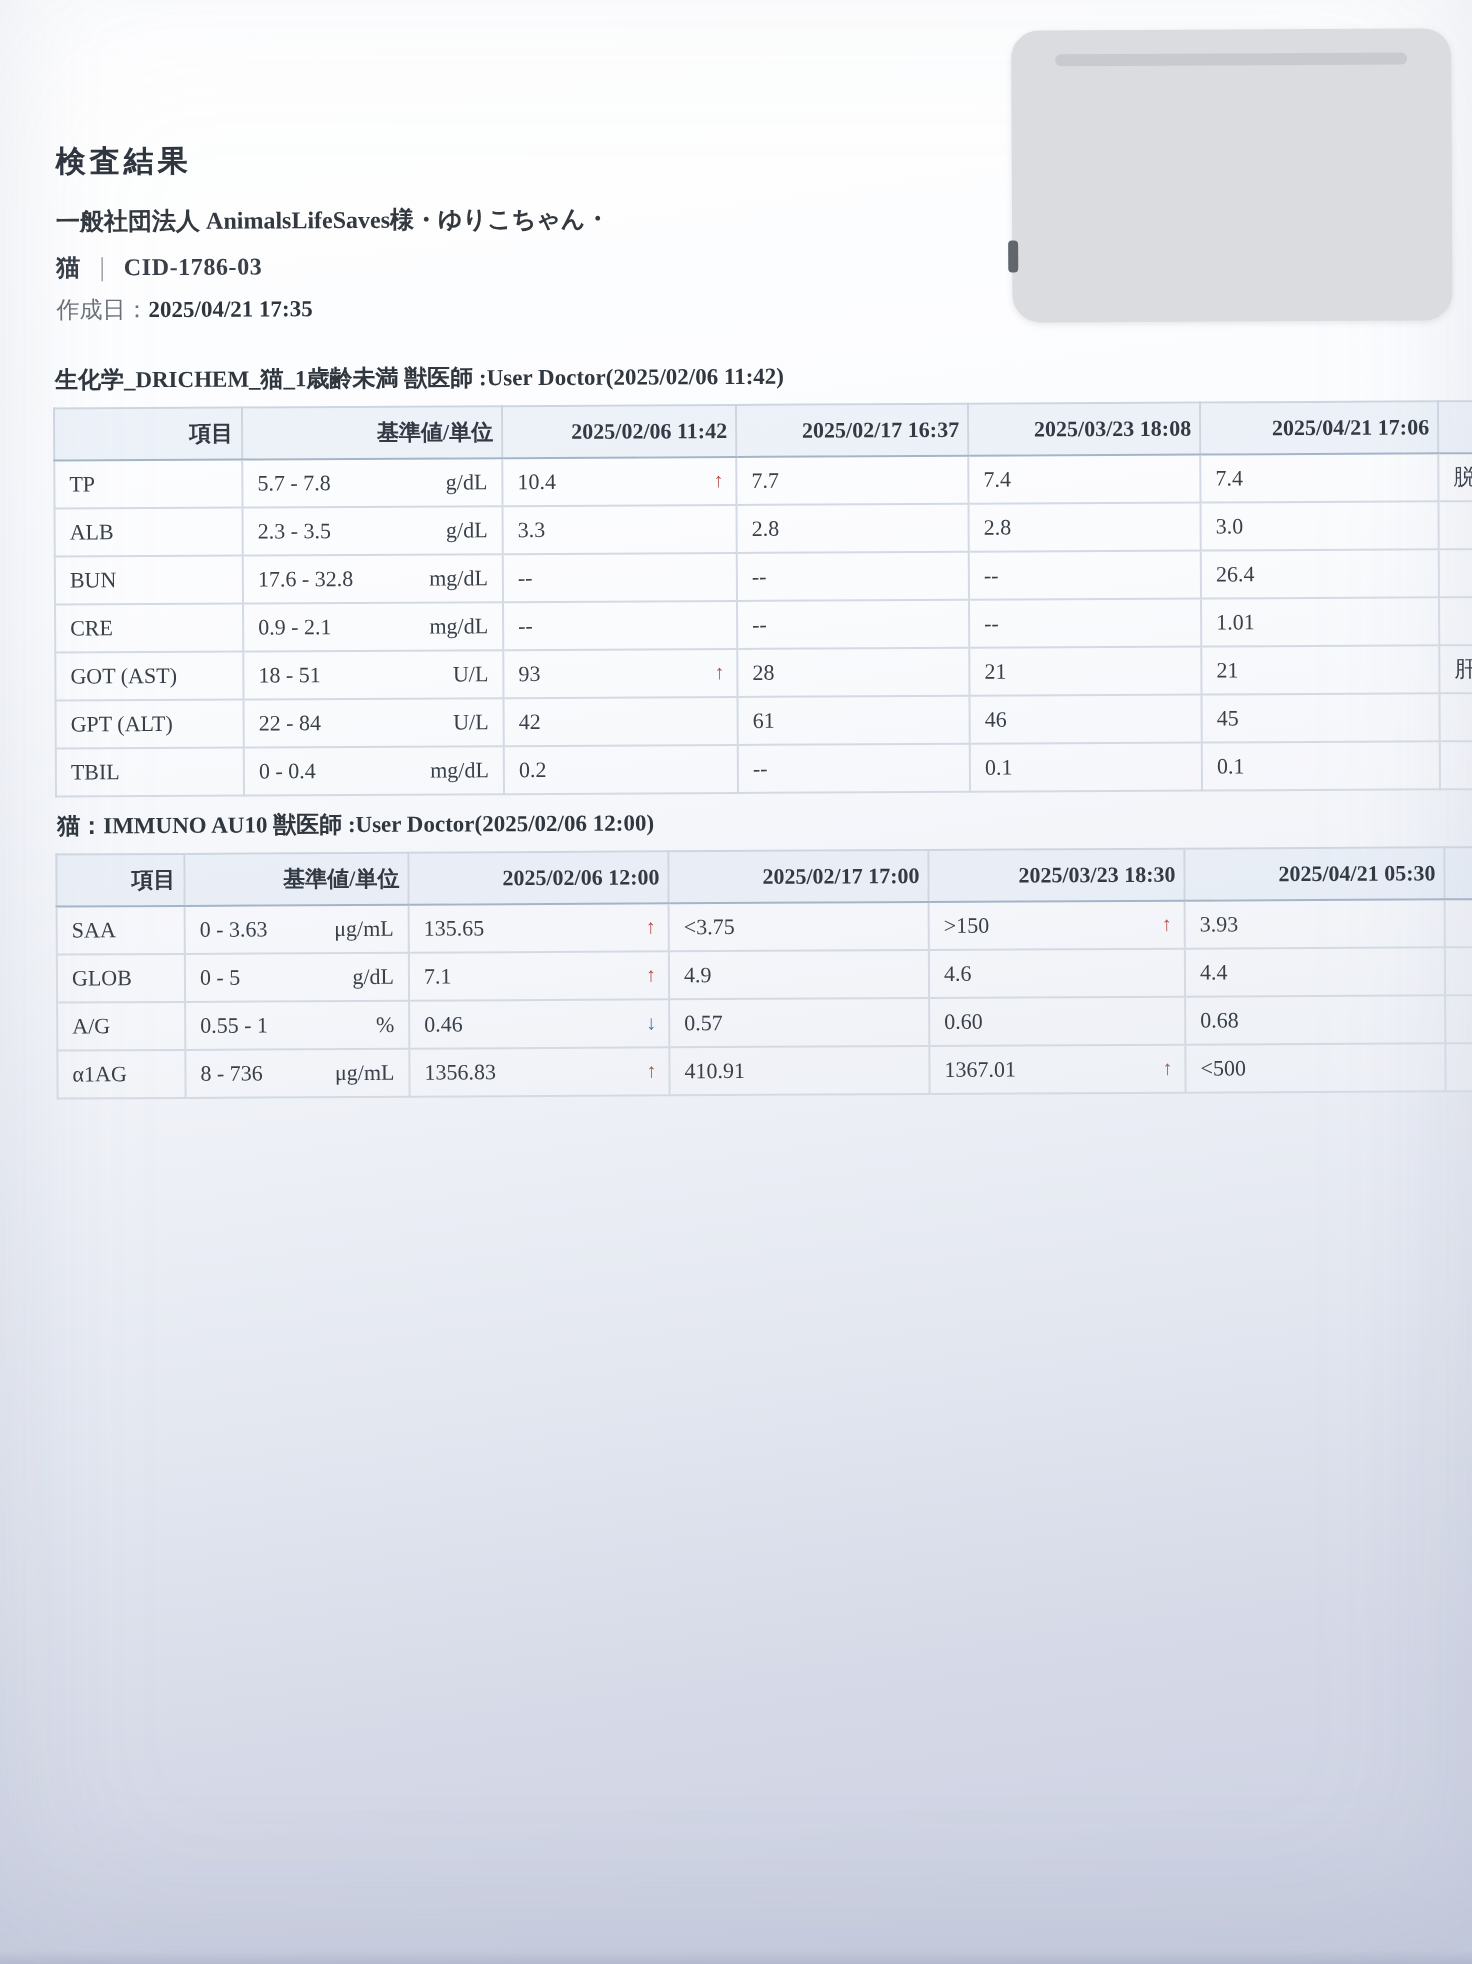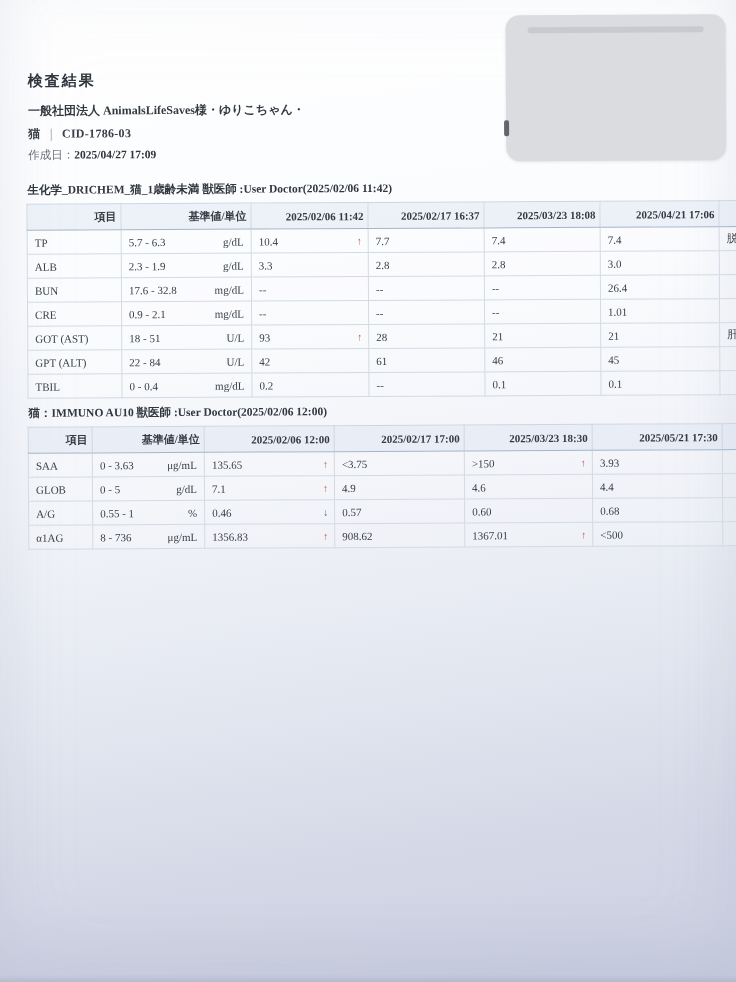--- a/index.html
+++ b/index.html
@@ -96,21 +96,21 @@
 <div class="photo">
   <div class="content">
 
     <div class="hdr">
       <h1>検査結果</h1>
       <div class="client">一般社団法人 AnimalsLifeSaves様・ゆりこちゃん・</div>
       <div class="idline">
         <span class="species">猫</span><span class="sep">｜</span><span class="cid">CID-1786-03</span>
       </div>
       <div class="created">
-        <span class="label">作成日：</span><span class="value">2025/04/27 17:09</span>
+        <span class="label">作成日：</span><span class="value">2025/04/21 17:35</span>
       </div>
     </div>
 
     <div class="redacted-box">
       <div class="redact-stripe"></div>
       <div class="redact-mark"></div>
     </div>
 
     <section class="tblsec" id="sec-t0">
       <div class="tbl-title">生化学_DRICHEM_猫_1歳齢未満  獣医師 :User Doctor(2025/02/06 11:42)</div>
@@ -123,33 +123,33 @@
               <th>2025/02/17 16:37</th>
               <th>2025/03/23 18:08</th>
               <th>2025/04/21 17:06</th>
               <th>コメント</th>
             </tr>
           </thead>
           <tbody>
             <tr>
               <td class="item">TP</td>
               <td class="rangecell">
-                <span class="range">5.7 - 6.3</span>
+                <span class="range">5.7 - 7.8</span>
                 <span class="unit">g/dL</span>
               </td>
               <td class="valcell"><span class="val">10.4</span><span class="arrow up">↑</span></td>
               <td class="valcell"><span class="val">7.7</span></td>
               <td class="valcell"><span class="val">7.4</span></td>
               <td class="valcell"><span class="val">7.4</span></td>
               <td class="comment">脱水　炎症</td>
             </tr>
             <tr>
               <td class="item">ALB</td>
               <td class="rangecell">
-                <span class="range">2.3 - 1.9</span>
+                <span class="range">2.3 - 3.5</span>
                 <span class="unit">g/dL</span>
               </td>
               <td class="valcell"><span class="val">3.3</span></td>
               <td class="valcell"><span class="val">2.8</span></td>
               <td class="valcell"><span class="val">2.8</span></td>
               <td class="valcell"><span class="val">3.0</span></td>
               <td class="comment"></td>
             </tr>
             <tr>
               <td class="item">BUN</td>
@@ -218,21 +218,21 @@
     <section class="tblsec" id="sec-t1">
       <div class="tbl-title">猫：IMMUNO AU10  獣医師 :User Doctor(2025/02/06 12:00)</div>
       <table class="grid t2">
           <thead>
             <tr>
               <th>項目</th>
               <th>基準値/単位</th>
               <th>2025/02/06 12:00</th>
               <th>2025/02/17 17:00</th>
               <th>2025/03/23 18:30</th>
-              <th>2025/05/21 17:30</th>
+              <th>2025/04/21 05:30</th>
               <th>コメント</th>
             </tr>
           </thead>
           <tbody>
             <tr>
               <td class="item">SAA</td>
               <td class="rangecell">
                 <span class="range">0 - 3.63</span>
                 <span class="unit">μg/mL</span>
               </td>
@@ -266,21 +266,21 @@
               <td class="valcell"><span class="val">0.68</span></td>
               <td class="comment"></td>
             </tr>
             <tr>
               <td class="item">α1AG</td>
               <td class="rangecell">
                 <span class="range">8 - 736</span>
                 <span class="unit">μg/mL</span>
               </td>
               <td class="valcell"><span class="val">1356.83</span><span class="arrow up">↑</span></td>
-              <td class="valcell"><span class="val">908.62</span></td>
+              <td class="valcell"><span class="val">410.91</span></td>
               <td class="valcell"><span class="val">1367.01</span><span class="arrow up">↑</span></td>
               <td class="valcell"><span class="val">&lt;500</span></td>
               <td class="comment"></td>
             </tr>
           </tbody>
         </table>
     </section>
 
   </div>
 </div>

